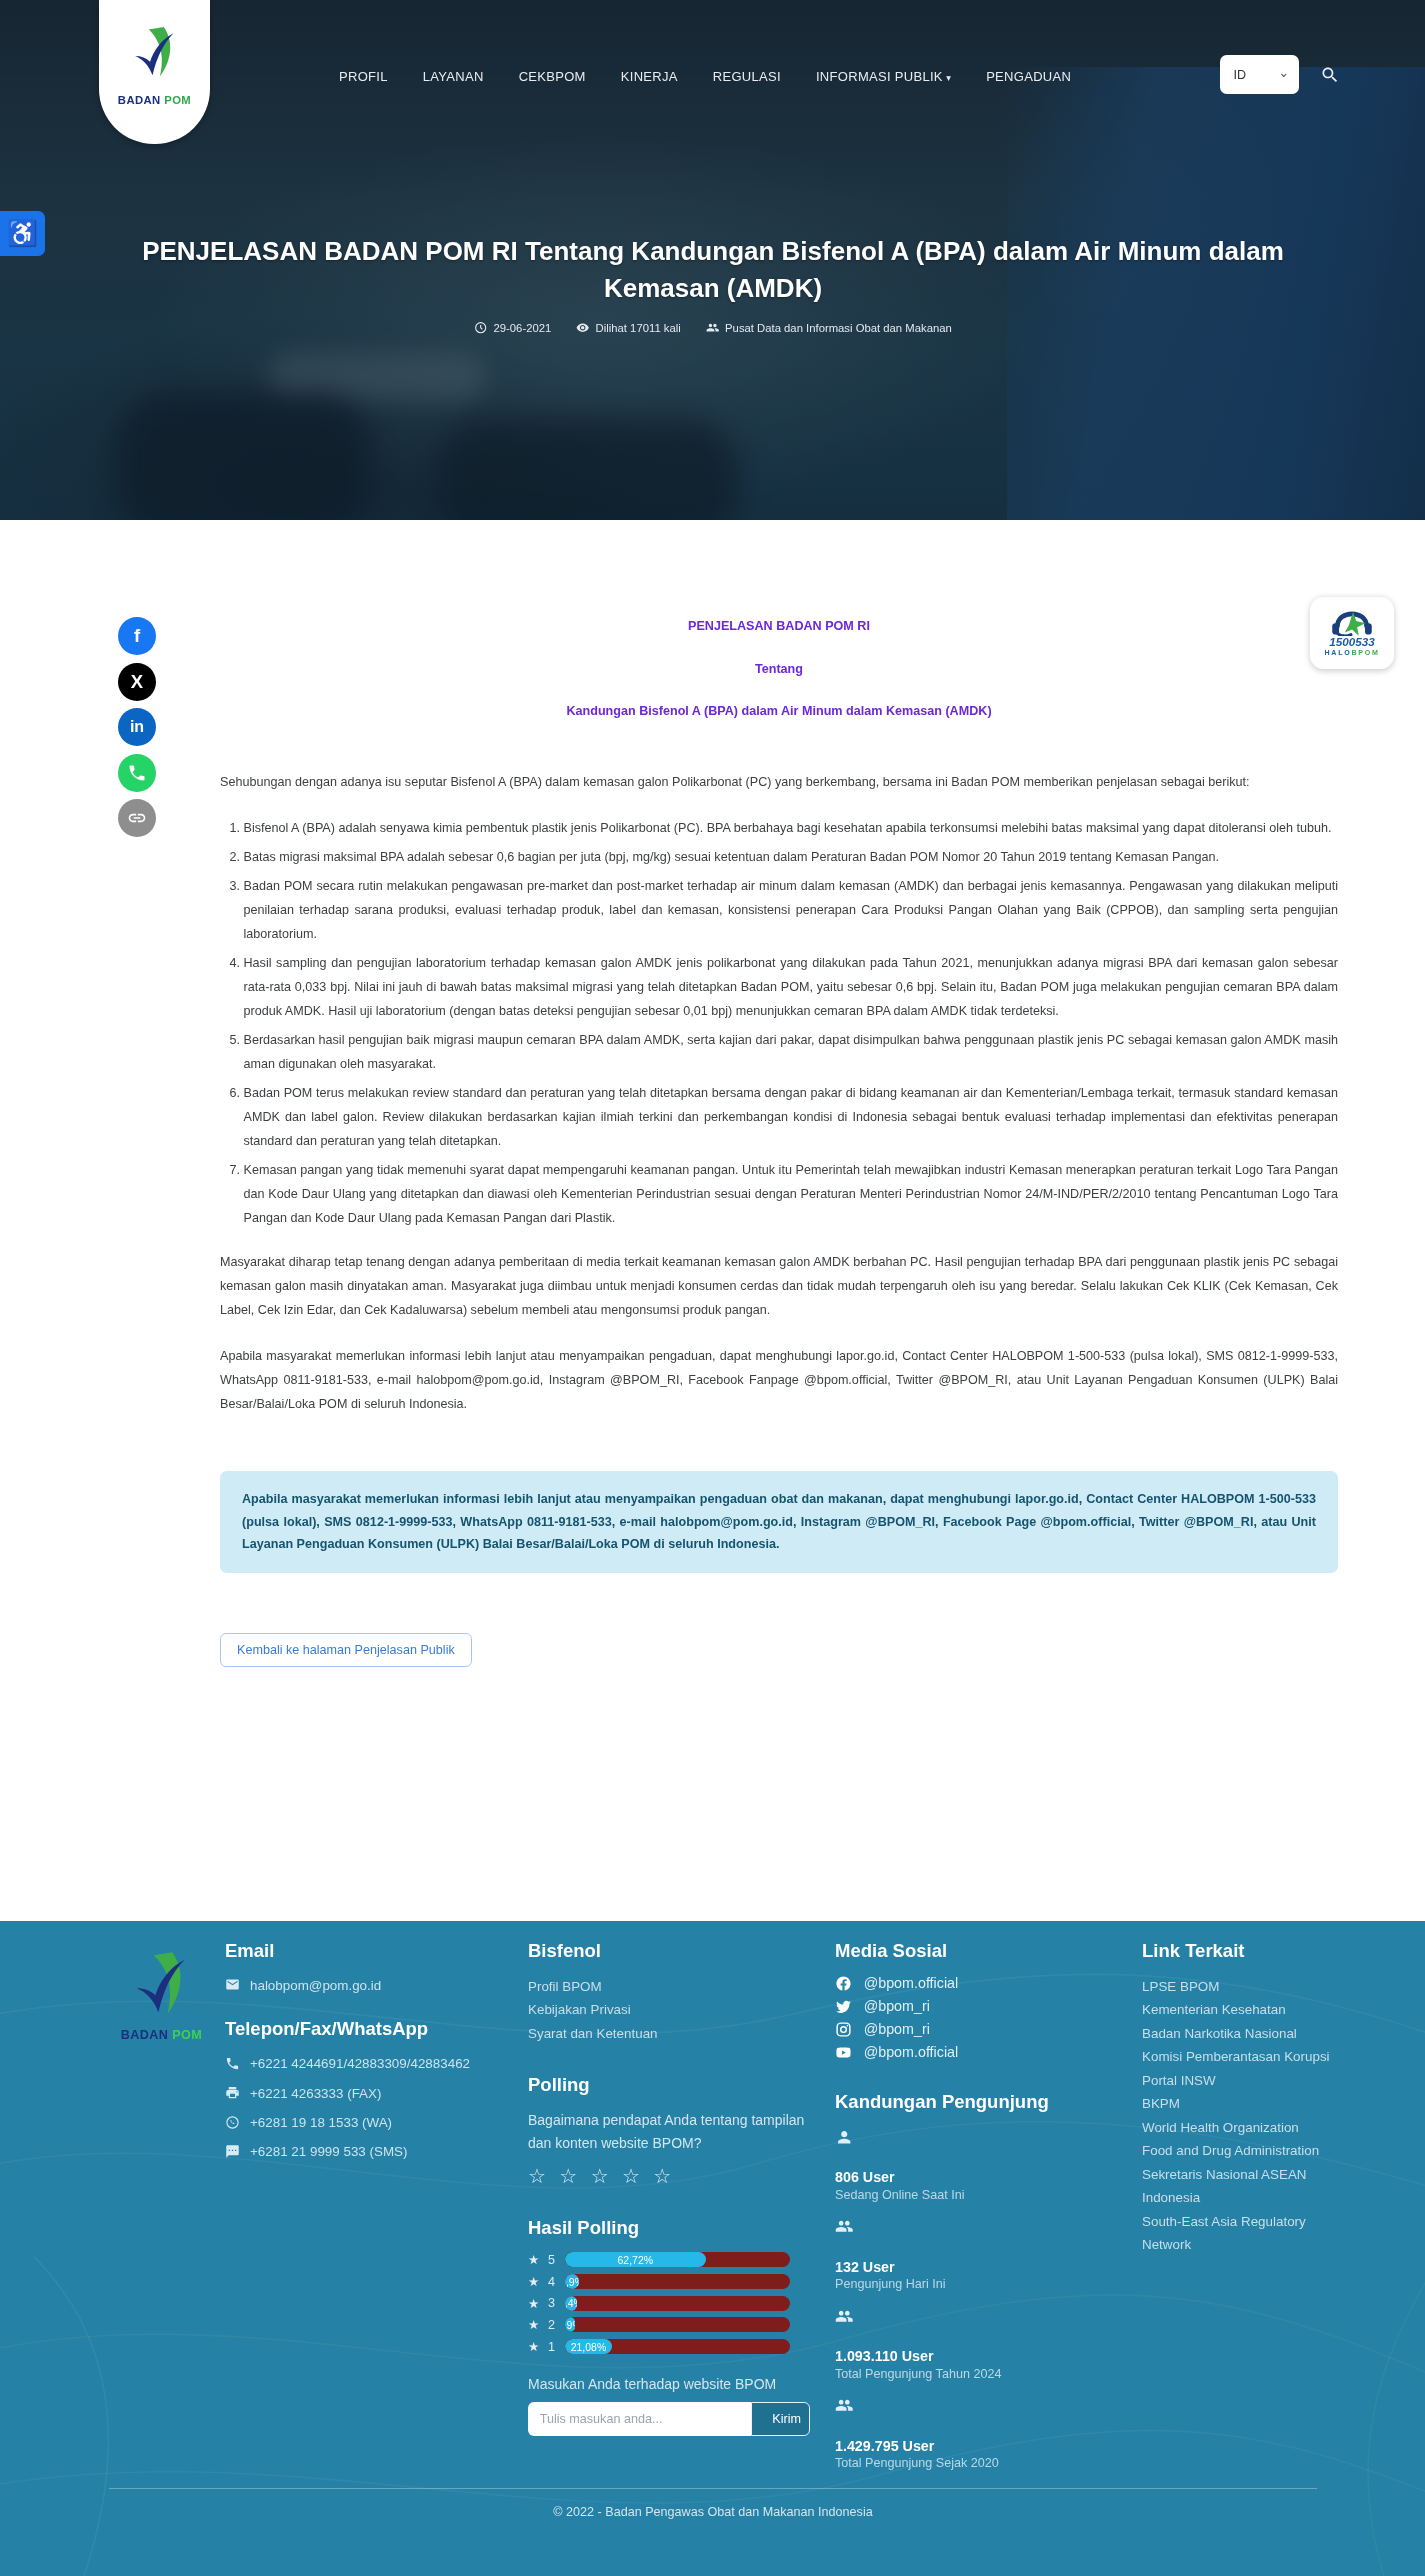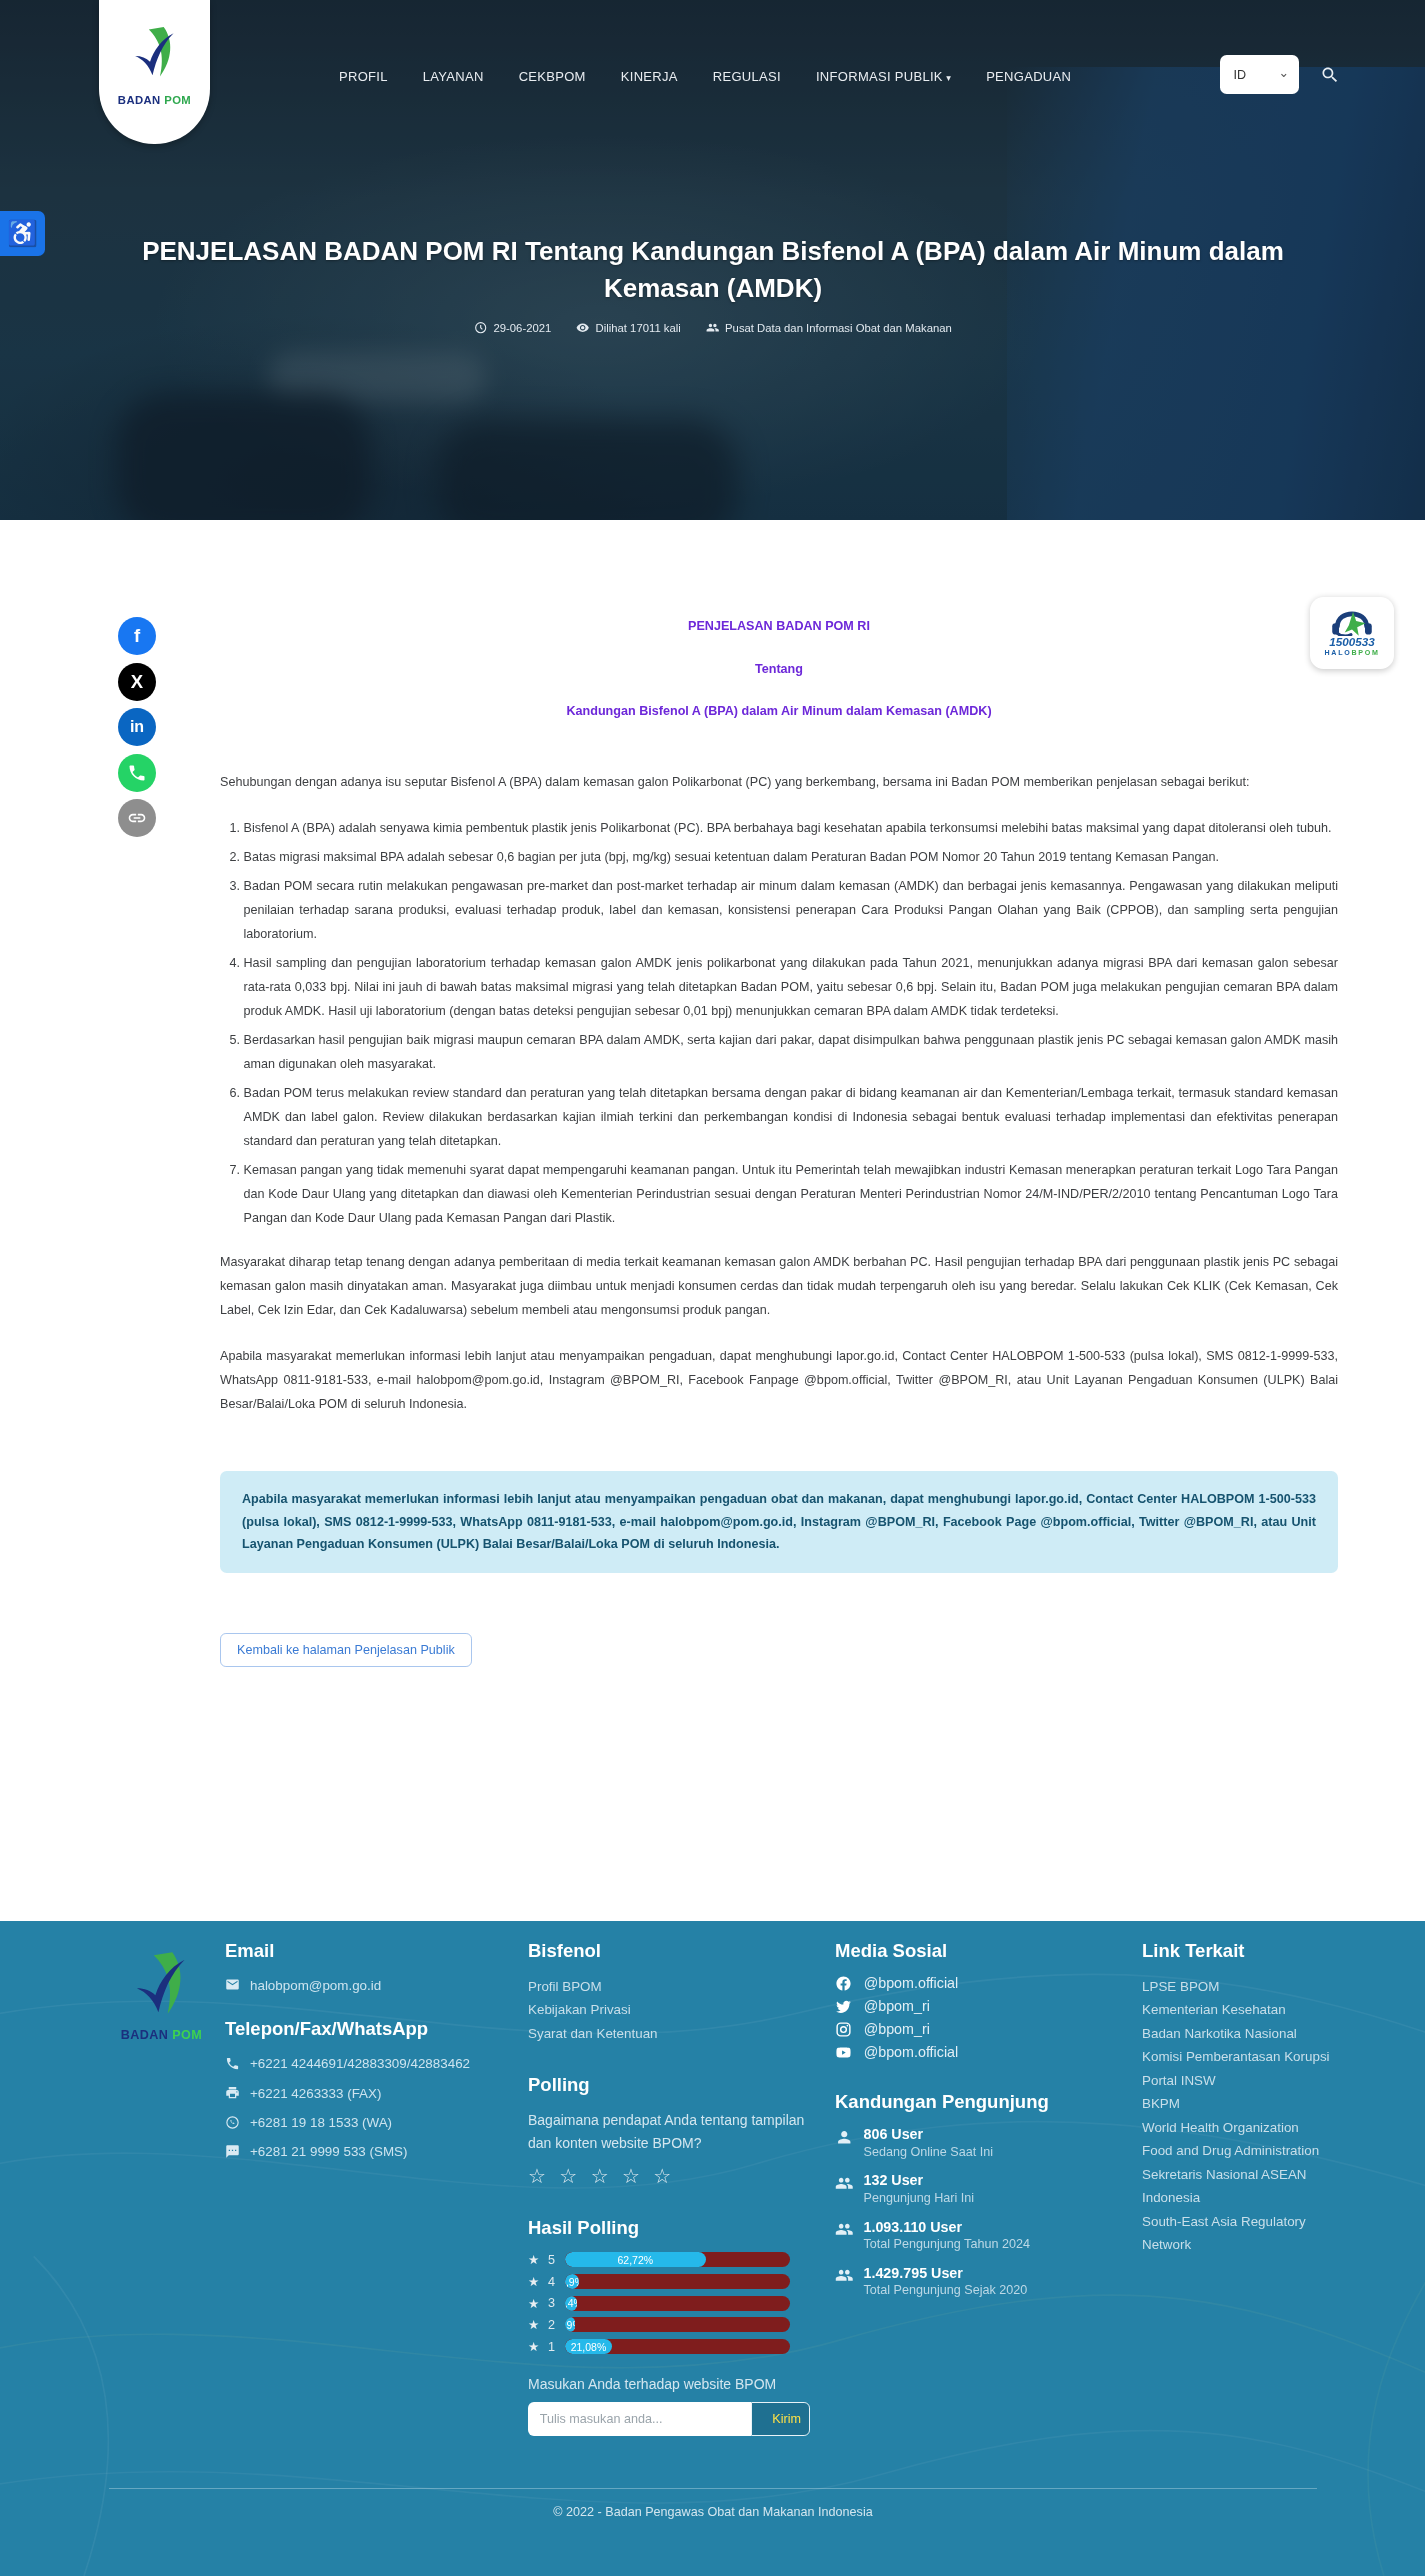--- a/index.html
+++ b/index.html
@@ -140,26 +140,26 @@
   .hp-fill span { font-size:10.5px; color:#fff; white-space:nowrap; }
   .masukan-label { font-size:14px; color:#d3e6ef; margin:22px 0 10px; }
   .masukan-row { display:flex; }
   .masukan-input {
     width:224px; height:34px; border:none; border-radius:5.9px 0 0 5.9px; padding:0 11.7px;
     font-size:12.6px; font-family:"Liberation Sans", sans-serif; color:#333; outline:none; background:#fff;
   }
   .masukan-input::placeholder { color:#9aa4ab; }
   .kirim-btn {
     width:59px; height:34px; background:#1f7091; border:0.8px solid #e8f2f7; border-radius:0 5.9px 5.9px 0;
-    color:#fde047; font-size:12.6px; cursor:pointer; display:flex; align-items:center; justify-content:center;padding-left:12px;
+    color:#ffffff; font-size:12.6px; cursor:pointer; display:flex; align-items:center; justify-content:center;padding-left:12px;
   }
   .media-row { display:flex; align-items:center; gap:11.7px; margin-bottom:5.9px; }
   .media-row svg { width:17px; height:17px; color:#fff; flex:none; }
   .media-handle { font-size:14.3px; color:#e2eff6; cursor:pointer; }
-  .stat-row { display:flex; gap:10px; margin-bottom:11.7px; }
+  .stat-row { display:flex; gap:23px; margin-bottom:11.7px;flex-direction:column; }
   .stat-row svg { width:18.5px; height:18.5px; color:#e2eff6; flex:none; margin-top:1.7px; }
   .stat-val { font-size:14.3px; font-weight:bold; color:#fff; line-height:17.6px; }
   .stat-desc { font-size:12.6px; color:#bcd8e6; line-height:17px; }
   .f-bottom { position:absolute; left:109px; top:567px; width:1208px; border-top:0.8px solid rgba(255,255,255,.3); text-align:center; padding-top:15px; }
   .f-copy { font-size:12.6px; color:#d3e6ef; }
 </style>
 </head>
 <body>
 
 <div class="hero">

